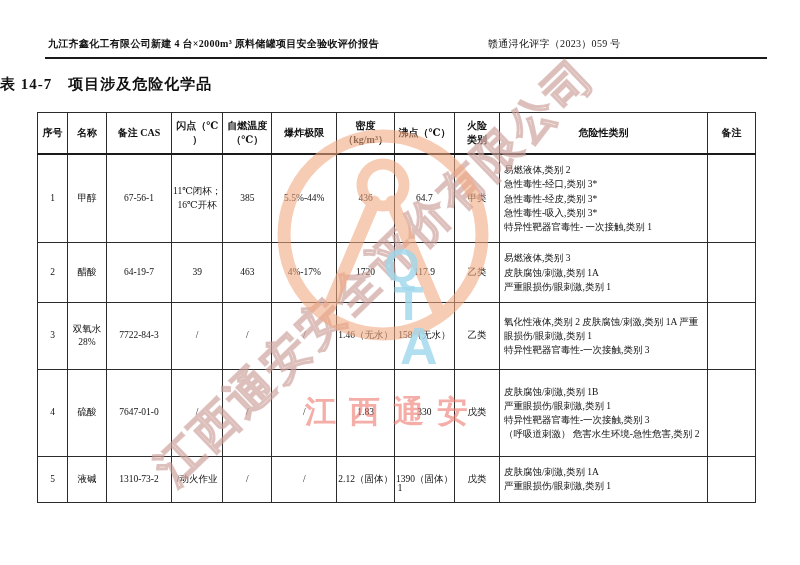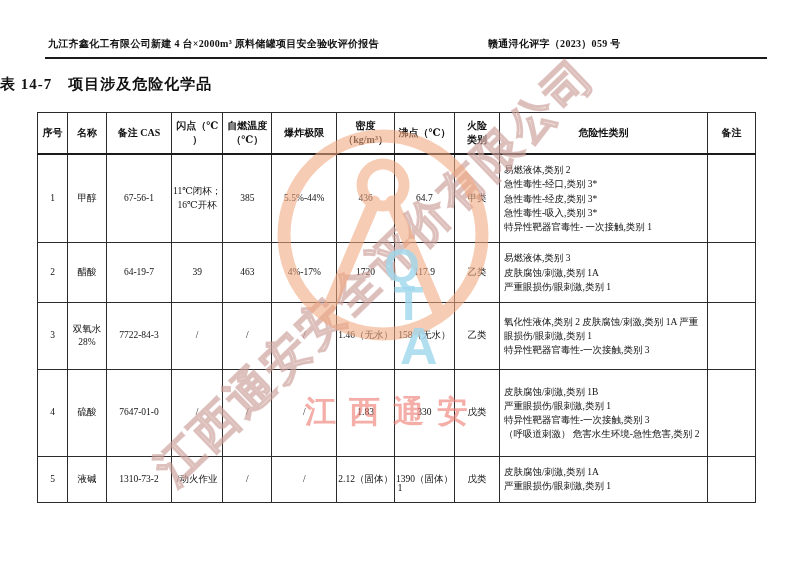--- a/index.html
+++ b/index.html
@@ -2,21 +2,21 @@
 <html><head>
 <meta charset="utf-8">
 <style>
   html,body{margin:0;padding:0;background:#888;}
   .page{
     position:relative;width:800px;height:565px;background:#ffffff;overflow:hidden;
     font-family:"Liberation Serif","DejaVu Serif",serif;color:#111;
   }
   
   .hdr-left{position:absolute;left:48px;top:37px;font-size:10px;font-weight:bold;letter-spacing:.3px;}
-  .hdr-right{position:absolute;left:488px;top:37px;font-size:10px;font-weight:bold;letter-spacing:.3px;}
+  .hdr-right{position:absolute;left:488px;top:37px;font-size:10px;font-weight:normal;letter-spacing:.3px;}
   .hdr-rule{position:absolute;left:45px;top:57px;width:722px;border-top:2px solid #1a1a1a;}
   
   .tbl-title{position:absolute;left:0;top:75px;width:100%;text-align:left;
     font-size:15px;font-weight:bold;letter-spacing:1px;}
   
   table.chem{position:absolute;left:37px;top:112px;border-collapse:collapse;table-layout:fixed;
     font-size:9.5px;line-height:1.4;}
   table.chem th,table.chem td{border:1px solid #2b2b2b;padding:0 1px;overflow:hidden;}
   table.chem th{font-weight:bold;font-size:10px;white-space:pre-line;text-align:center;vertical-align:middle;
     border-bottom:2px solid #1a1a1a;height:40px;}

